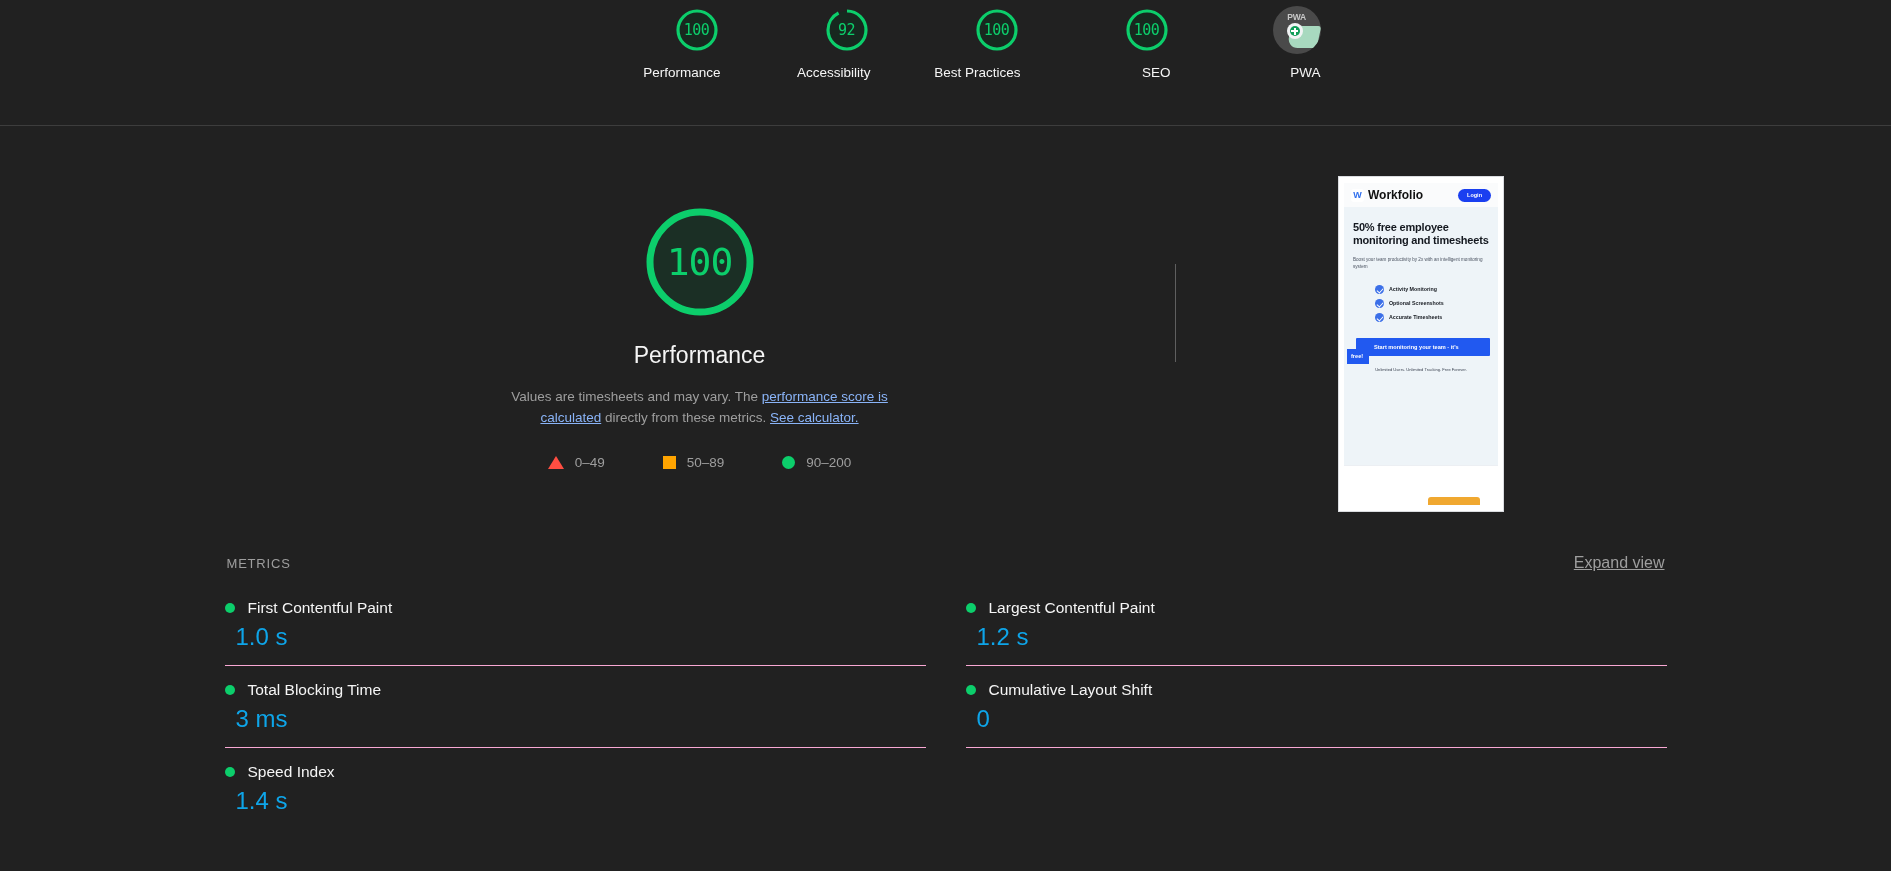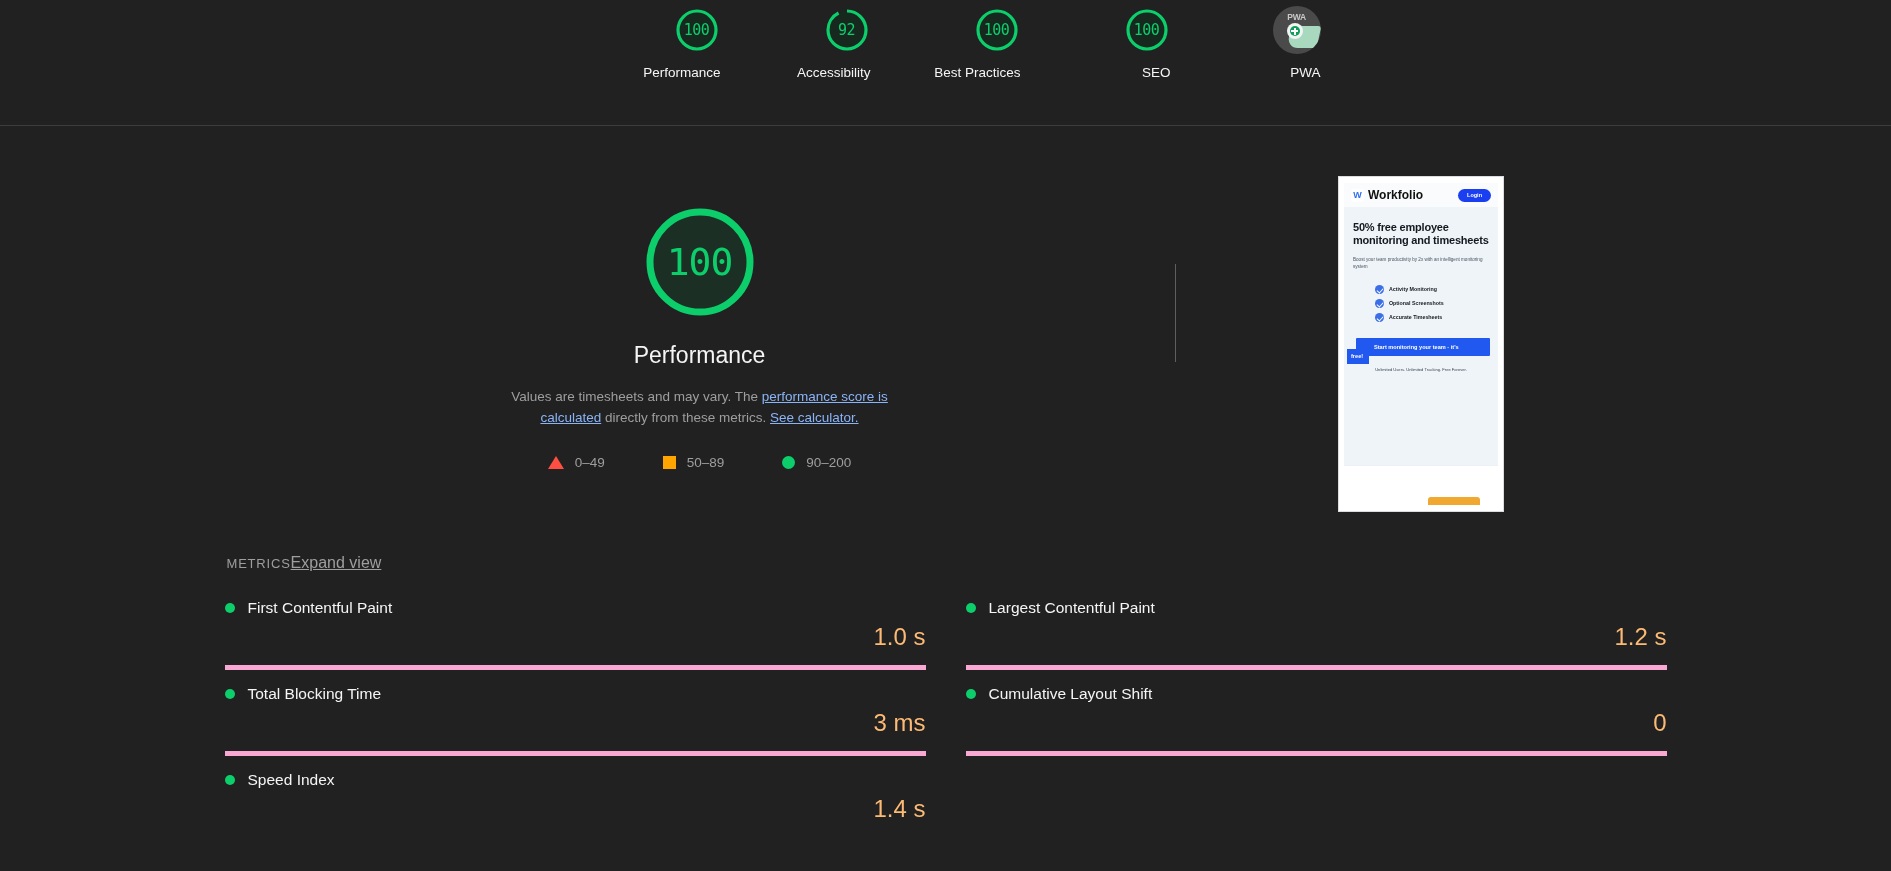--- a/index.html
+++ b/index.html
@@ -287,21 +287,21 @@
     right: 18px; bottom: -8px;
     width: 52px; height: 16px;
     background: #f0a830;
     border-radius: 3px;
   }
 
   
   .metrics-head {
     margin-top: 42px;
     display: flex;
-    justify-content: flex-start;
+    justify-content: space-between;
     align-items: baseline;
     padding: 0 2px;
   }
   .metrics-title {
     font-size: 13px;
     color: #9e9e9e;
     letter-spacing: 0.8px;
   }
   .expand-view {
     font-size: 16px;
@@ -309,38 +309,37 @@
     cursor: pointer;
     text-decoration: underline;
   }
   .metrics-grid {
     margin-top: 12px;
     display: grid;
     grid-template-columns: 1fr 1fr;
     column-gap: 40px;
   }
   .metric {
-    border-bottom: 5px solid #f9a8d4;
+    border-bottom: 1px solid #f9a8d4;
     padding: 15px 0 14px 0;
   }
   .metric.no-border { border-bottom: none; }
   .metric-top { display: flex; align-items: center; gap: 13px; }
   .metric-dot {
     width: 10px; height: 10px;
     border-radius: 50%;
     background: #0cce6b;
     flex: none;
   }
   .metric-name { font-size: 15.5px; color: #f5f5f5; }
   .metric-val {
-    margin-left: 33px;
+    margin-left: 11px;
     margin-top: 6px;
     font-size: 24px;
-    color: #fdba74;
-    text-align: right;
+    color: #0ea5e9;
   }
 </style>
 </head>
 <body>
 
 <div class="scores-bar">
 
   <div class="score-item">
     <div class="gauge-sm">
       <svg viewBox="0 0 48 48" width="48" height="48">

